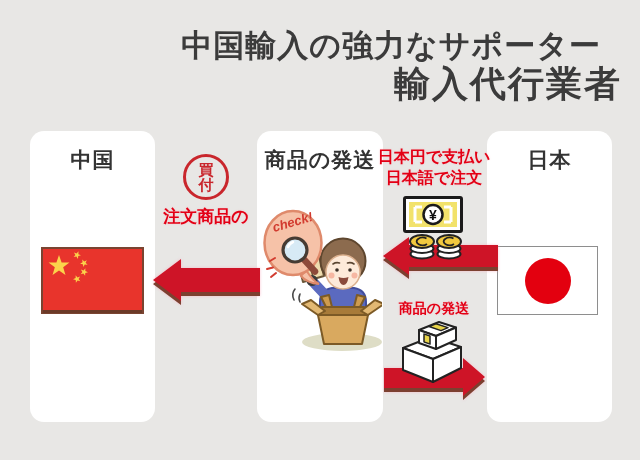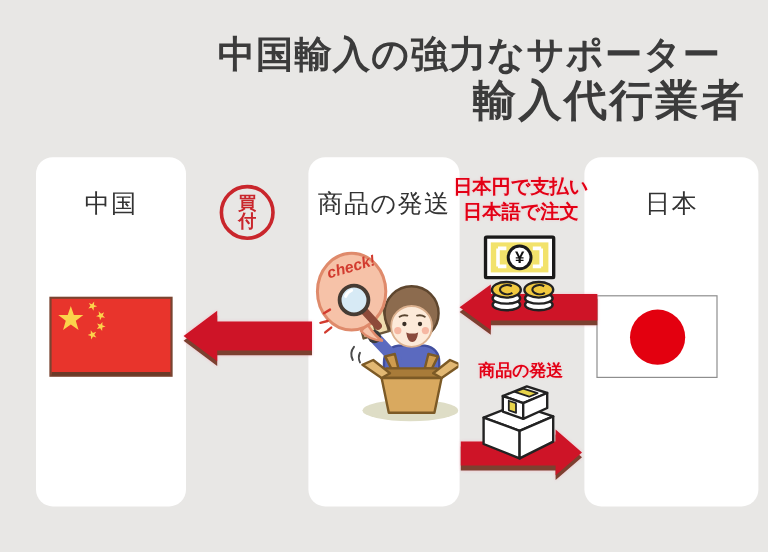--- a/index.html
+++ b/index.html
@@ -9,22 +9,22 @@
     font-family:"Liberation Sans","DejaVu Sans",sans-serif;
   }
   .title-line{position:absolute;left:0;width:590px;text-align:right;
     color:#3b3b3b;font-weight:900;white-space:nowrap;margin-left:11px;}
   .title-line.l1{top:25px;font-size:31px;letter-spacing:1px;}
   .title-line.l2{top:60px;font-size:36px;letter-spacing:2px;padding-left:21px;}
 
   .card{position:absolute;top:131px;height:291px;background:#fff;border-radius:14px;}
   .card.china{left:30px;width:125px;}
   .card.agent{left:257px;width:126px;}
-  .card.japan{left:487px;width:145px;}
-  .card-label{margin-top:25px;text-align:center;font-size:21px;font-weight:400;
+  .card.japan{left:487px;width:125px;}
+  .card-label{margin-top:15px;text-align:center;font-size:21px;font-weight:700;
     color:#333;letter-spacing:1px;}
 
   .abs{position:absolute;}
   .red-note{position:absolute;text-align:center;color:#e30015;font-weight:800;
     white-space:nowrap;text-shadow:0 0 2px rgba(255,160,180,.45);}
   .note-purchase{left:148px;top:206px;width:116px;font-size:17px;line-height:1.32;}
   .note-order{left:377px;top:147px;width:114px;font-size:16px;line-height:1.3;}
   .note-ship{left:377px;top:300px;width:114px;font-size:14px;}
 
   .stamp{position:absolute;left:183px;top:154px;width:40px;height:40px;
@@ -74,20 +74,21 @@
   <div class="flag-jp">
     <div class="disc"></div>
   </div>
 
   <div class="stamp">
     <span>買</span>
     <span>付</span>
   </div>
 
   <div class="red-note note-purchase">
+    <div>注文商品の</div>
   </div>
 
   <svg class="arrow-svg" style="left:150px;top:256px" width="110" height="52" viewBox="0 0 110 52">
     <polygon points="3,28 31,7 31,16 110,16 110,40 31,40 31,49" fill="#7c4030"></polygon>
     <polygon points="3,24 31,3 31,12 110,12 110,36 31,36 31,45" fill="#ce1427"></polygon>
   </svg>
 
   <div class="red-note note-order">
     <div>日本円で支払い</div>
     <div>日本語で注文</div>

